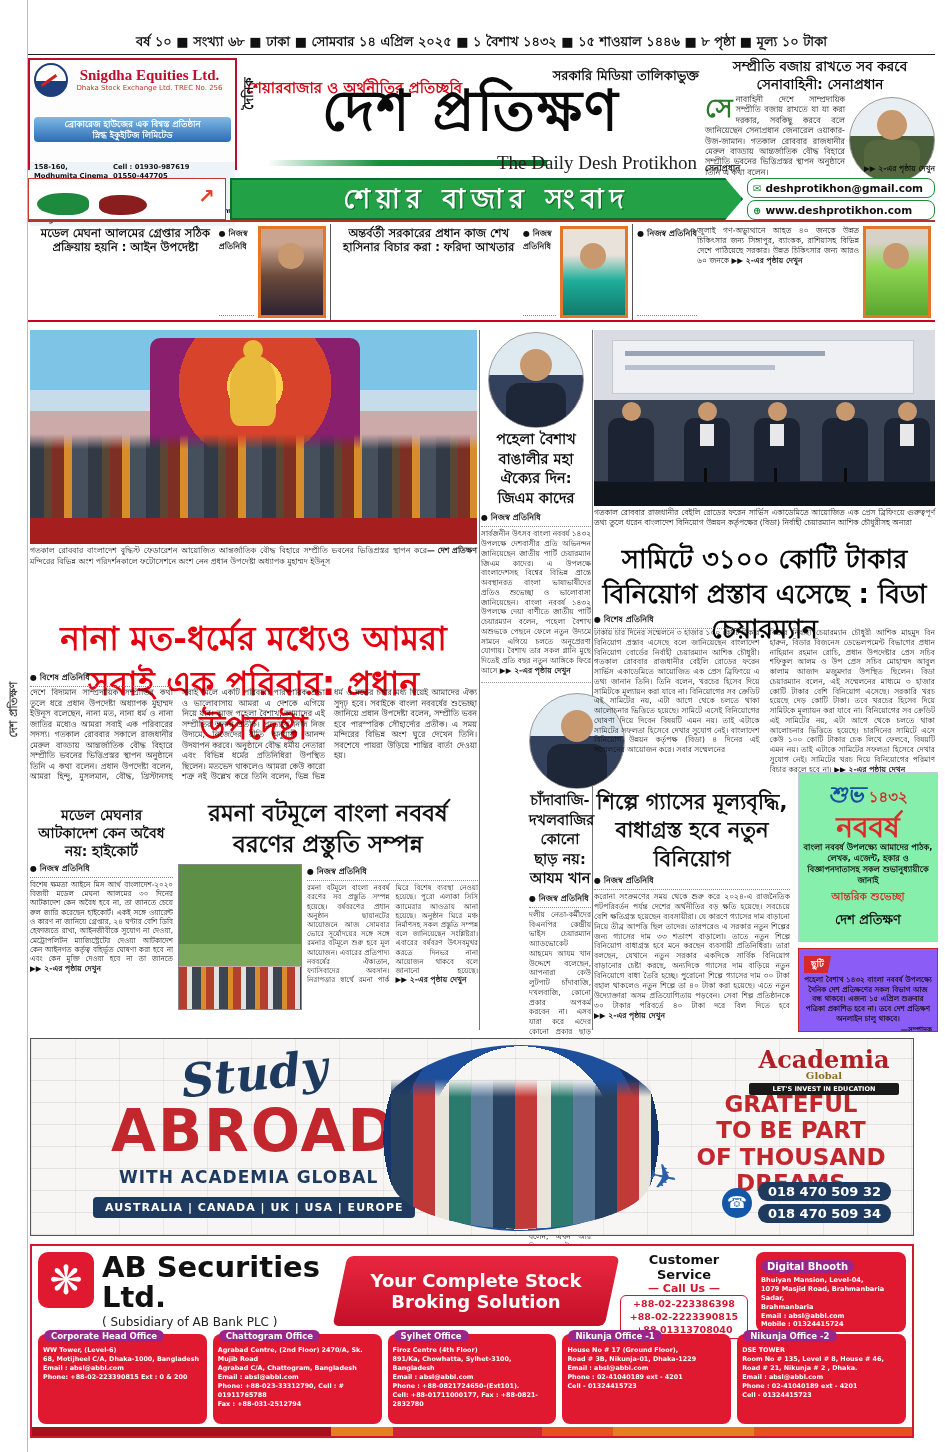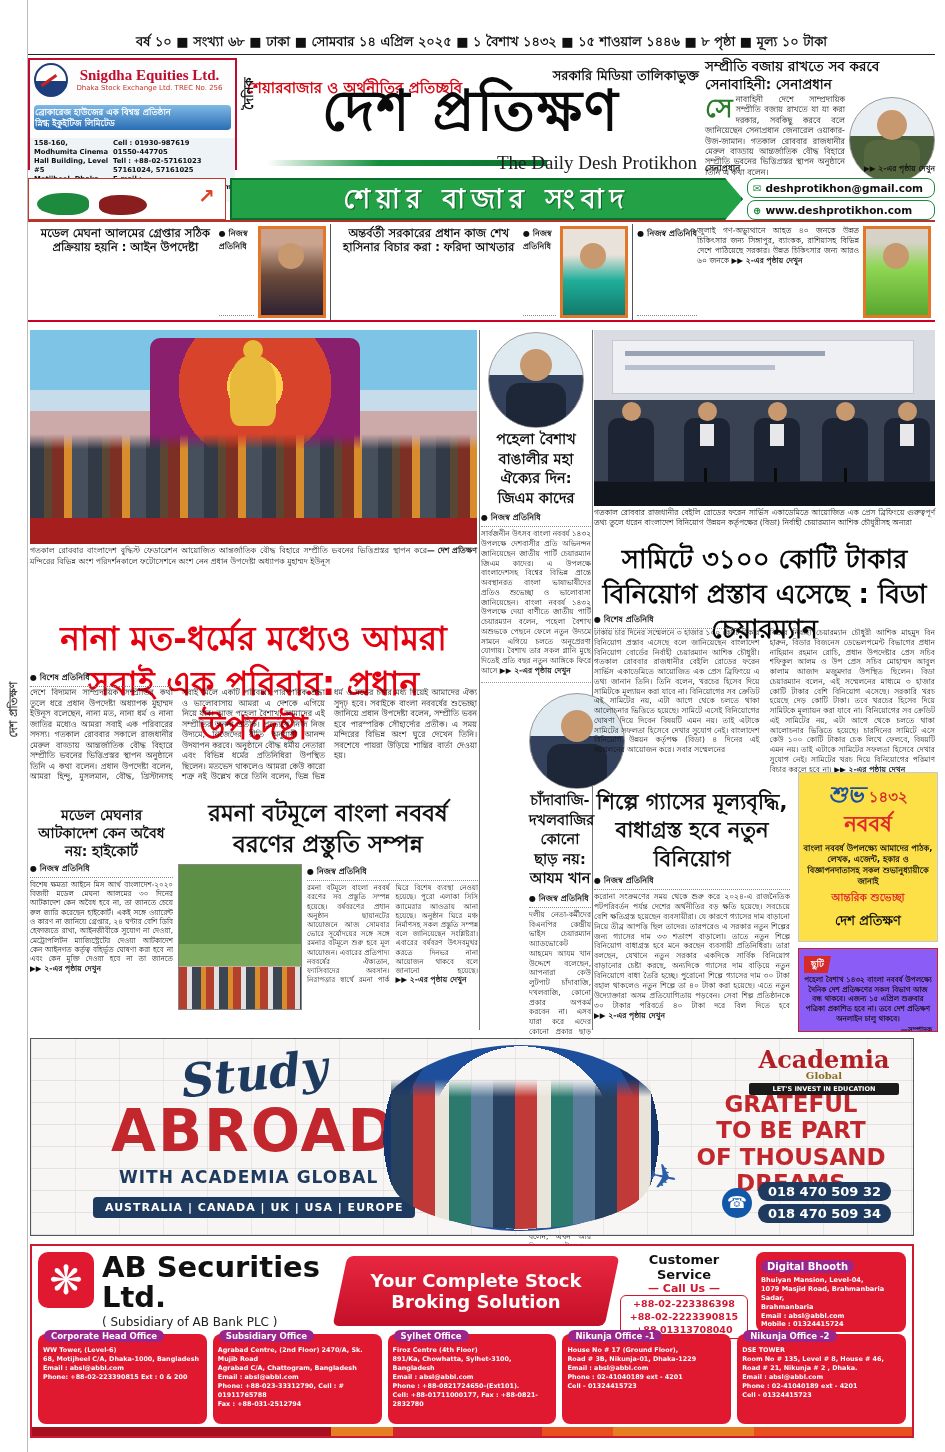--- a/index.html
+++ b/index.html
@@ -19,37 +19,37 @@
   
   .masthead{left:28px;top:58px;width:907px;height:118px;display:flex;}
   .snigdha{width:209px;height:112px;border:2px solid #c00d2e;background:#fdfdfd;box-sizing:border-box;flex:0 0 auto;}
   .sn-head{display:flex;align-items:center;padding:3px 4px 0 4px;}
   .sn-logo{width:30px;height:30px;border-radius:50%;border:2px solid #1d3e7a;position:relative;flex:0 0 auto;
            background:linear-gradient(180deg,#fff 55%,#1d3e7a 55% 100%);}
   .sn-logo::after{content:"";position:absolute;left:4px;top:14px;width:18px;height:3px;background:#c22;transform:rotate(-35deg);}
   .sn-title{flex:1;text-align:center;}
   .sn-name{font-family:"Liberation Serif",serif;font-weight:bold;font-size:15px;color:#c00d2e;line-height:1.05;}
   .sn-trec{font-size:7px;color:#c0392b;margin-top:1px;}
-  .sn-banner{margin:8px 4px;border-radius:4px;background:linear-gradient(180deg,#7fb9e4,#2a6db5);
-             color:#fff;font-size:8.5px;font-weight:bold;text-align:left;padding:2px 1px;line-height:1.25;}
+  .sn-banner{margin:20px 4px;border-radius:4px;background:linear-gradient(180deg,#7fb9e4,#2a6db5);
+             color:#fff;font-size:8.5px;font-weight:bold;text-align:center;padding:2px 1px;line-height:1.25;}
   .sn-bottom{display:flex;padding:1px 4px;background:#eef3f7;}
   .sn-addr{width:88px;font-size:6.8px;font-weight:bold;line-height:1.3;}
   .sn-contacts{flex:1;font-size:6.8px;font-weight:bold;line-height:1.3;}
   .mast-center{flex:1;position:relative;padding:0 6px;}
   .tagline-left{position:absolute;left:10px;top:18px;font-size:15px;font-weight:bold;color:#d40b17;}
   .tagline-right{position:absolute;right:6px;top:8px;font-size:13px;font-weight:bold;color:#111;}
   .daily-vert{position:absolute;left:2px;top:52px;transform:rotate(-90deg);transform-origin:left top;
               font-size:13px;font-weight:bold;}
   .paper-logo{position:absolute;left:14px;top:22px;width:440px;text-align:center;
               font-size:56px;font-weight:900;letter-spacing:2px;color:#0a0a0a;line-height:1.1;}
   .logo-under{position:absolute;left:30px;bottom:10px;width:280px;height:6px;
               background:linear-gradient(90deg,rgba(20,150,60,0),#12913c 40%,#0b6e2c);}
   .eng-name{position:absolute;right:8px;bottom:2px;font-family:"Liberation Serif",serif;font-size:19px;color:#222;}
   .army{width:230px;flex:0 0 auto;position:relative;font-size:8px;}
-  .army-h{font-size:13.5px;font-weight:bold;text-align:left;line-height:1.3;margin:0 0 2px 0;}
+  .army-h{font-size:13.5px;font-weight:bold;text-align:center;line-height:1.3;margin:0 0 2px 0;}
   .army-body{text-align:justify;line-height:1.3;}
   .army-drop{float:left;font-size:26px;font-weight:bold;color:#2a7a2a;line-height:.9;margin:2px 3px 0 0;}
   .army-photo{float:right;width:84px;height:84px;border-radius:50%;border:1px solid #999;margin:2px 0 2px 4px;
               background:linear-gradient(180deg,#e8eef2 45%,#4a5d3a 45%);position:relative;overflow:hidden;}
   .army-photo::before{content:"";position:absolute;left:27px;top:12px;width:30px;height:30px;border-radius:50%;background:#c8996f;}
   .army-photo::after{content:"";position:absolute;left:14px;top:42px;width:56px;height:44px;border-radius:12px 12px 0 0;background:#55683f;}
   .army-more{position:absolute;left:0;bottom:0;width:100%;display:flex;justify-content:space-between;font-weight:bold;font-size:8.5px;}
 
   
   .banner{left:28px;top:178px;width:907px;height:42px;display:flex;align-items:stretch;border-bottom:2px solid #b5332a;}
@@ -141,25 +141,25 @@
   .bida-byline{left:594px;top:612px;width:150px;}
   .bida-body{left:594px;top:628px;width:341px;height:158px;display:flex;gap:10px;}
   .bida-col{flex:1;font-size:7.5px;line-height:1.3;text-align:justify;overflow:hidden;}
 
   
   .gas{left:594px;top:788px;width:196px;height:244px;overflow:hidden;}
   .gas-h{font-size:21px;font-weight:900;text-align:center;line-height:1.35;}
   .gas-b{font-size:7.5px;text-align:justify;line-height:1.32;}
 
   
-  .greet{left:798px;top:772px;width:140px;height:170px;background:#fde047;border:1px solid #c3c8e0;
+  .greet{left:798px;top:772px;width:140px;height:170px;background:#86efac;border:1px solid #c3c8e0;
          text-align:center;box-sizing:border-box;padding:4px;}
   .greet-pre{display:inline;color:#1a4fa0;font-size:22px;font-weight:bold;font-style:italic;}
   .greet-year{display:inline;color:#d42a2a;font-size:15px;font-weight:bold;}
-  .greet-title{color:#e02a2a;font-size:21px;font-weight:900;line-height:1;margin-bottom:8px;}
+  .greet-title{color:#e02a2a;font-size:28px;font-weight:900;line-height:1;margin-bottom:0;}
   .greet-body{font-size:8.2px;font-weight:bold;line-height:1.35;}
   .greet-wish{color:#e02a2a;font-size:10.5px;font-weight:900;margin-top:3px;}
   .greet-sign{font-size:13px;font-weight:900;margin-top:4px;}
 
   
   .holiday{left:798px;top:948px;width:140px;height:84px;background:#8b5cf6;border:1.5px solid #cc2222;
            box-sizing:border-box;padding:3px 5px;overflow:hidden;}
   .hol-ribbon{display:inline-block;background:#d42a2a;color:#fff;font-size:9px;font-weight:bold;padding:1px 7px;
               clip-path:polygon(0 0,100% 0,88% 100%,0 100%);}
   .hol-body{font-size:7.2px;font-weight:bold;line-height:1.35;text-align:center;margin-top:2px;}
@@ -492,21 +492,21 @@
     </div>
     <div class="ab-offices">
       <div class="ab-office">
         <span class="ab-office-title">Corporate Head Office</span>
         <div class="ab-office-lines pre">WW Tower, (Level-6)
 68, Motijheel C/A, Dhaka-1000, Bangladesh
 Email : absl@abbl.com
 Phone: +88-02-223390815 Ext : 0 &amp; 200</div>
       </div>
       <div class="ab-office">
-        <span class="ab-office-title">Subsidiary Office</span>
+        <span class="ab-office-title">Chattogram Office</span>
         <div class="ab-office-lines pre">Agrabad Centre, (2nd Floor) 2470/A, Sk. Mujib Road
 Agrabad C/A, Chattogram, Bangladesh
 Email : absl@abbl.com
 Phone: +88-023-33312790, Cell : # 01911765788
 Fax : +88-031-2512794</div>
       </div>
       <div class="ab-office">
         <span class="ab-office-title">Sylhet Office</span>
         <div class="ab-office-lines pre">Firoz Centre (4th Floor)
 891/Ka, Chowhatta, Sylhet-3100, Bangladesh

